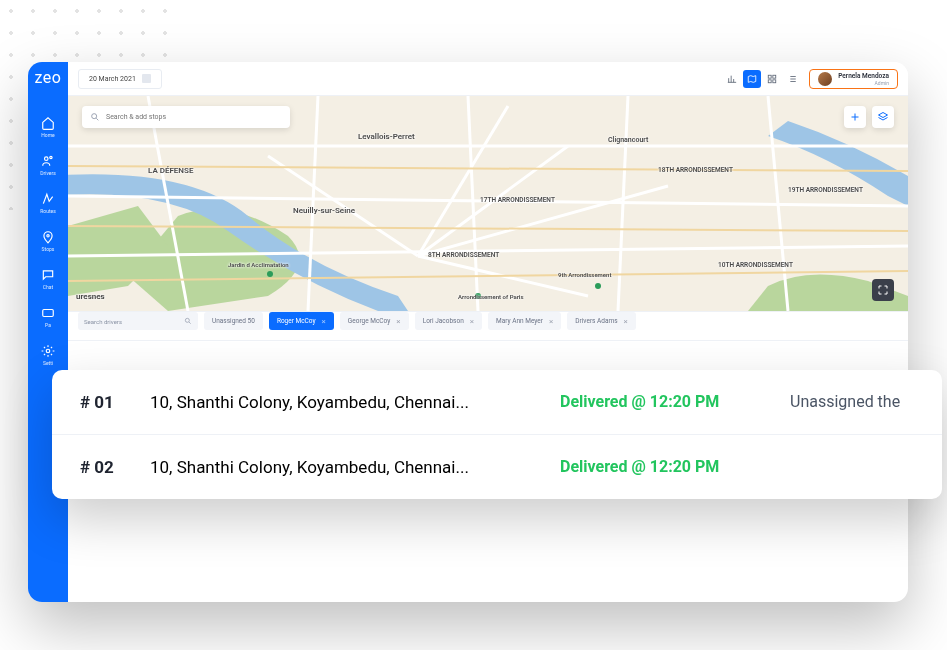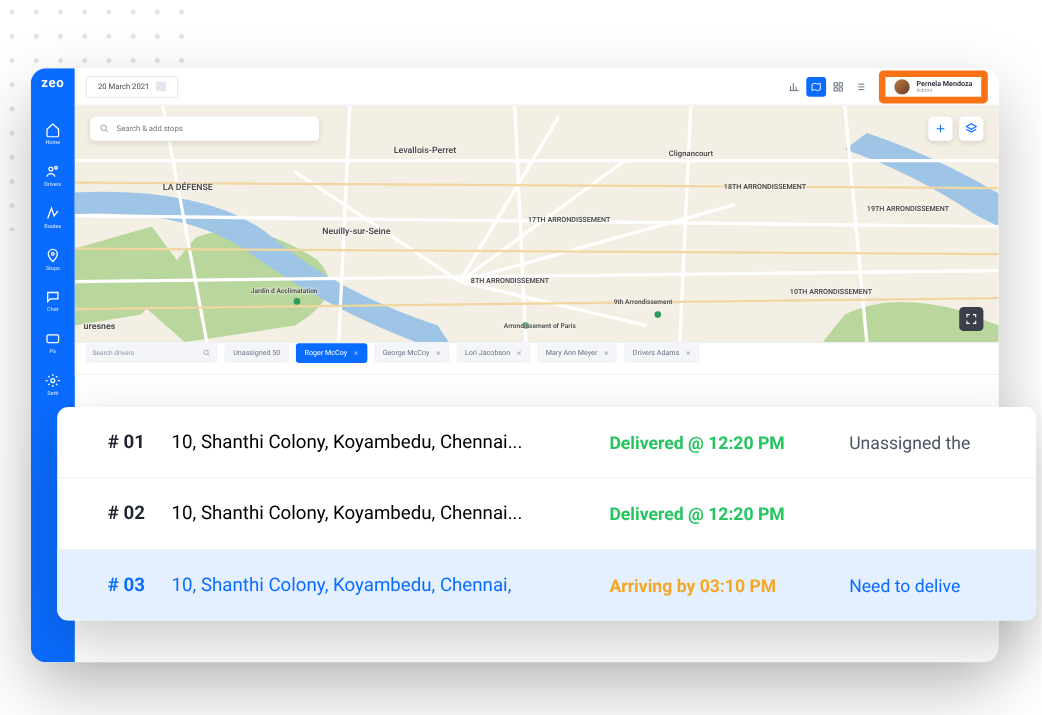--- a/index.html
+++ b/index.html
@@ -6,36 +6,36 @@
   body { background: #fff; width: 947px; height: 650px; overflow: hidden; position: relative; }
 
   
   .dots { position: absolute; top: 0; left: 0; width: 180px; height: 210px; background-image: radial-gradient(circle, #d0d0d0 2px, transparent 2px); background-size: 22px 22px; opacity: .6; }
 
   
   .app-card { position: absolute; top: 62px; left: 28px; width: 880px; height: 540px; background: #fff; border-radius: 14px; box-shadow: 0 25px 60px rgba(0,0,0,.25); overflow: hidden; display: flex; }
 
   
   .sidebar { width: 40px; background: #0a6cff; display: flex; flex-direction: column; align-items: center; color: #fff; padding-top: 6px; }
-  .logo { font-size: 12px; font-weight: 700; letter-spacing: .5px; margin-bottom: 21px; }
+  .logo { font-size: 16px; font-weight: 400; letter-spacing: .5px; margin-bottom: 21px; }
   .nav-item { width: 100%; text-align: center; padding: 8px 0; cursor: pointer; }
   .nav-item svg { width: 14px; height: 14px; display: block; margin: 0 auto 2px; }
   .nav-item span { font-size: 5px; display: block; opacity: .85; }
 
   
   .main { flex: 1; display: flex; flex-direction: column; }
   .topbar { height: 34px; background: #fff; border-bottom: 1px solid #eef1f6; display: flex; align-items: center; padding: 0 10px; gap: 8px; }
   .date-pill { height: 20px; line-height: 20px; padding: 0 10px; border: 1px solid #e8ecf2; border-radius: 3px; font-size: 7px; color: #444; display: flex; align-items: center; gap: 6px; }
   .date-pill .sq { width: 9px; height: 9px; background: #e3e7ee; border-radius: 1px; }
   .topbar .spacer { flex: 1; }
   .view-group { display: flex; gap: 2px; }
   .view-btn { width: 18px; height: 18px; border-radius: 3px; display: flex; align-items: center; justify-content: center; color: #5a6474; cursor: pointer; }
   .view-btn.active { background: #0a6cff; color: #fff; }
   .view-btn svg { width: 10px; height: 10px; }
-  .user-block { display: flex; align-items: center; gap: 6px; border: 6px solid #f97316; border-radius: 4px; padding: 2px 8px; }
+  .user-block { display: flex; align-items: center; gap: 6px; border: 1px solid #f97316; border-radius: 4px; padding: 2px 8px; text-align: right; }
   .avatar { width: 14px; height: 14px; border-radius: 50%; background: linear-gradient(135deg,#b67a4a,#6d3e20); }
   .user-block .uname { font-size: 6.5px; font-weight: 600; color: #2a2f3a; }
   .user-block .urole { font-size: 5px; color: #97a0b0; }
 
   
   .map-wrap { position: relative; flex: 0 0 215px; background: #f4efe4; overflow: hidden; }
   .map-svg { position: absolute; inset: 0; width: 100%; height: 100%; }
   .search-box { position: absolute; top: 10px; left: 14px; width: 208px; height: 22px; background: #fff; border-radius: 4px; box-shadow: 0 2px 6px rgba(0,0,0,.12); display: flex; align-items: center; padding: 0 8px; gap: 6px; }
   .search-box svg { width: 10px; height: 10px; color: #8a93a5; }
   .search-box input { border: 0; outline: 0; font-size: 7px; flex: 1; color: #2a2f3a; }
@@ -50,21 +50,21 @@
   .filter-bar { height: 30px; border-top: 1px solid #eef1f6; border-bottom: 1px solid #eef1f6; display: flex; align-items: flex-start; padding: 0 10px; gap: 6px; background: #fff; }
   .filter-search { width: 120px; height: 18px; background: #f3f5f9; border-radius: 3px; display: flex; align-items: center; padding: 0 6px; font-size: 6px; color: #8a93a5; gap: 6px; }
   .filter-search span { flex: 1; }
   .filter-search svg { width: 8px; height: 8px; }
   .chip { height: 18px; padding: 0 8px; border-radius: 3px; font-size: 6.5px; display: flex; align-items: center; gap: 6px; color: #6a7285; background: #f3f5f9; cursor: pointer; }
   .chip .x { font-size: 8px; opacity: .6; }
   .chip.active { background: #0a6cff; color: #fff; }
 
   
   .list-overlay { position: absolute; top: 370px; left: 52px; width: 890px; background: #fff; border-radius: 10px; box-shadow: 0 20px 50px rgba(0,0,0,.2); overflow: hidden; }
-  .row { display: flex; align-items: center; padding: 22px 46px; border-bottom: 1px solid #eef1f6; gap: 8px; white-space: nowrap; }
+  .row { display: flex; padding: 22px 28px; border-bottom: 1px solid #eef1f6; gap: 20px; white-space: nowrap; }
   .row:last-child { border-bottom: 0; }
   .row.highlight { background: #e5f0ff; }
   .row-num { font-size: 17px; font-weight: 700; color: #1f2430; width: 50px; }
   .row.highlight .row-num { color: #0a6cff; }
   .row-addr { font-size: 17px; color: #000000; flex: 0 0 390px; overflow: hidden; text-overflow: ellipsis; }
   .row.highlight .row-addr { color: #0a6cff; }
   .row-status { font-size: 16px; font-weight: 700; flex: 0 0 210px; }
   .row-status.delivered { color: #22c55e; }
   .row-status.arriving { color: #f5a623; }
   .row-notes { font-size: 16px; color: #4b5565; overflow: hidden; }
@@ -292,19 +292,13 @@
     <div class="row-addr">10, Shanthi Colony, Koyambedu, Chennai...</div>
     <div class="row-status delivered">Delivered @ 12:20 PM</div>
     <div class="row-notes">Unassigned the </div>
   </div>
   <div class="row">
     <div class="row-num"># 02</div>
     <div class="row-addr">10, Shanthi Colony, Koyambedu, Chennai...</div>
     <div class="row-status delivered">Delivered @ 12:20 PM</div>
     <div class="row-notes"></div>
   </div>
-  <div class="row highlight">
-    <div class="row-num"># 03</div>
-    <div class="row-addr">10, Shanthi Colony, Koyambedu, Chennai,</div>
-    <div class="row-status arriving">Arriving by 03:10 PM</div>
-    <div class="row-notes">Need to delive</div>
-  </div>
 </div>
 
 </body></html>

